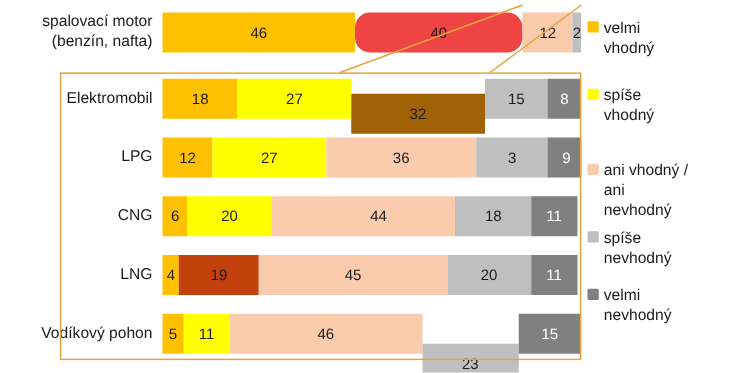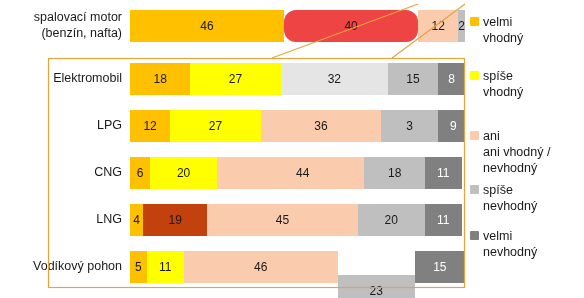--- a/index.html
+++ b/index.html
@@ -75,21 +75,21 @@
           <div class="row-label">
             <span>Elektromobil</span>
           </div>
           <div class="bar" style="top: 5px;">
             <div class="seg" style="width: 60.3px; background: rgb(255, 192, 0);">
               <span>18</span>
             </div>
             <div class="seg" style="width: 90.45px; background: rgb(255, 255, 0);">
               <span>27</span>
             </div>
-            <div class="seg" style="width: 107.2px; background: #e5e5e5;">
+            <div class="seg" style="width: 107.2px; background: #a16207; margin-top: 12px;">
               <span>32</span>
             </div>
             <div class="seg" style="width: 50.25px; background: rgb(191, 191, 191);">
               <span>15</span>
             </div>
             <div class="seg dark" style="width: 26.8px; background: rgb(128, 128, 128);">
               <span>8</span>
             </div>
           </div>
         </div>
@@ -205,22 +205,22 @@
         <div class="legend-item" style="top: 68px;">
           <div class="legend-swatch" style="background: rgb(255, 255, 0);"></div>
           <div class="legend-text">
             <div>spíše</div>
             <div>vhodný</div>
           </div>
         </div>
         <div class="legend-item" style="top: 128px;">
           <div class="legend-swatch" style="background: rgb(251, 203, 173);"></div>
           <div class="legend-text">
+            <div>ani vhodný /</div>
             <div>ani</div>
-            <div>ani vhodný /</div>
             <div>nevhodný</div>
           </div>
         </div>
         <div class="legend-item" style="top: 182px;">
           <div class="legend-swatch" style="background: rgb(191, 191, 191);"></div>
           <div class="legend-text">
             <div>spíše</div>
             <div>nevhodný</div>
           </div>
         </div>

